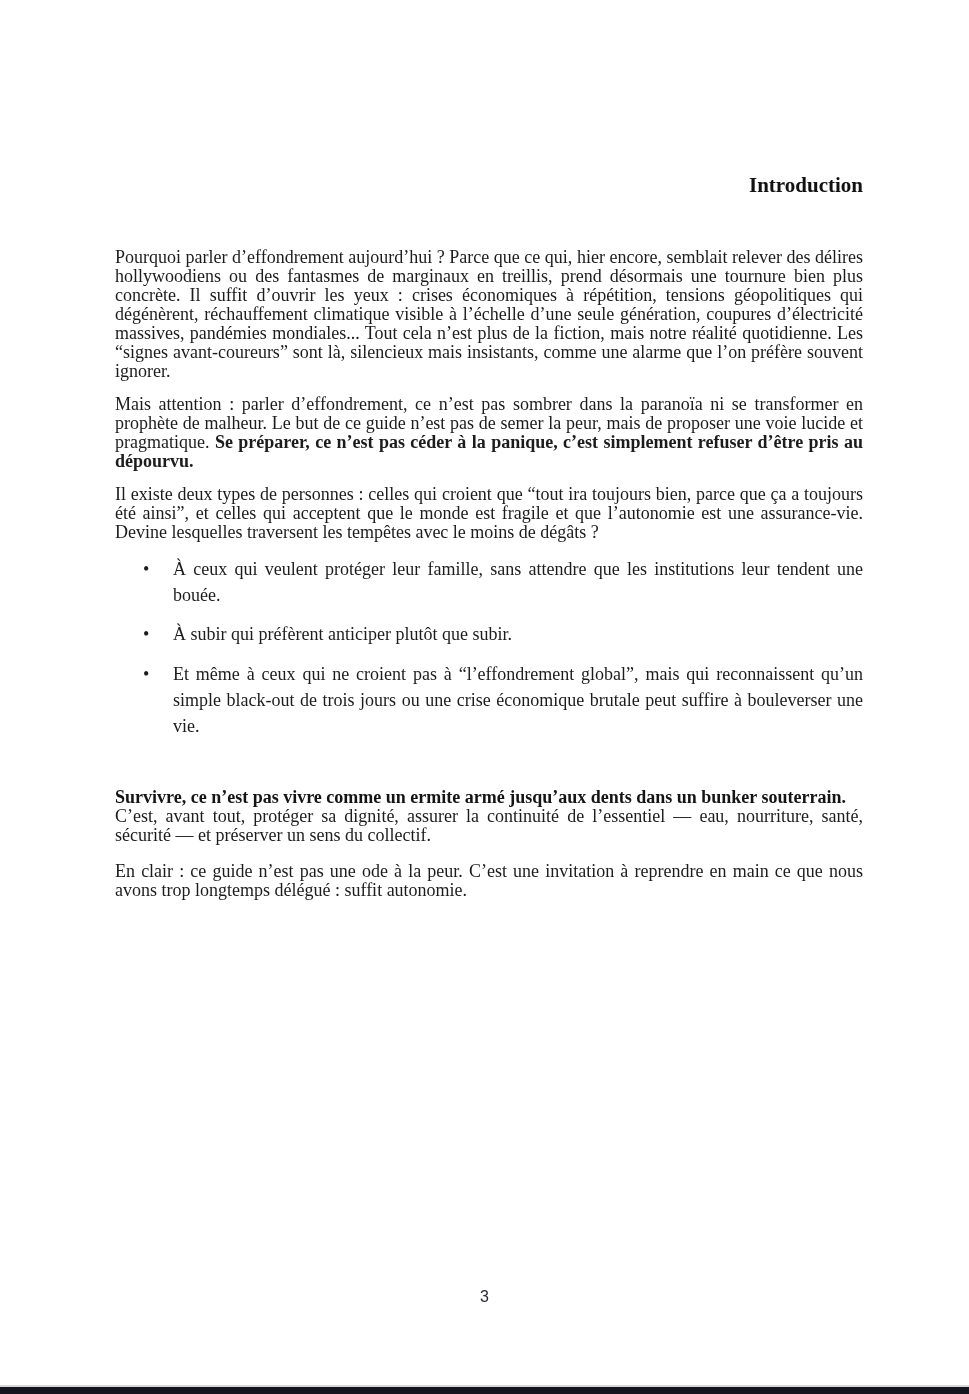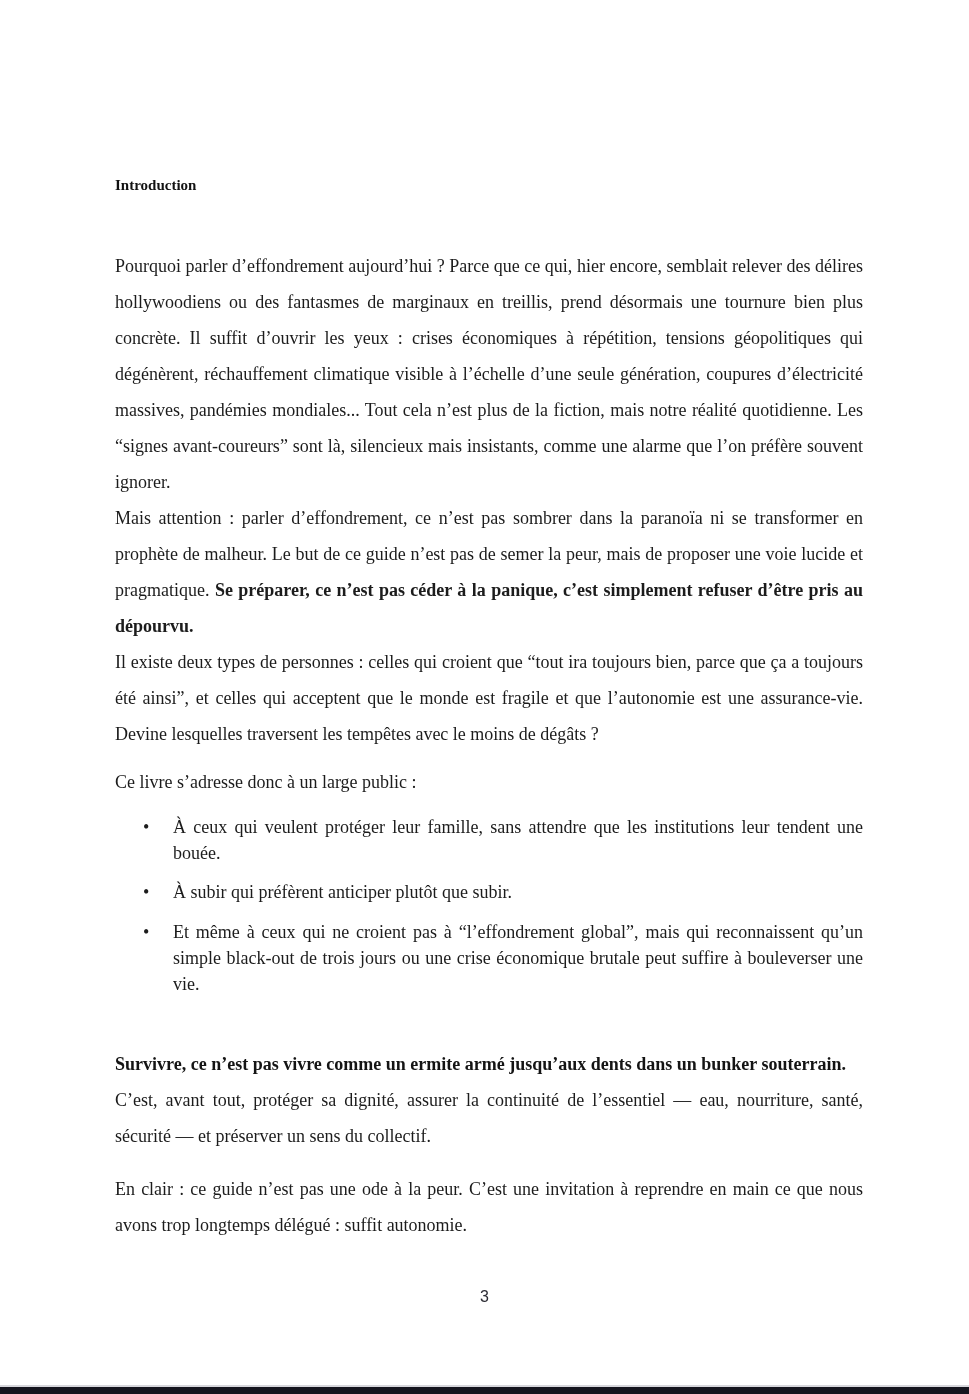--- a/index.html
+++ b/index.html
@@ -14,34 +14,34 @@
     background: #ffffff;
     overflow: hidden;
     font-family: "Liberation Serif", "DejaVu Serif", serif;
     color: #1c1c1c;
   }
   .content {
     padding: 172px 106px 0 115px;
   }
   .doc-title {
     margin: 0;
-    font-size: 15px;
+    font-size: 21px;
     line-height: 26px;
     font-weight: bold;
-    text-align: left;
+    text-align: right;
     color: #121212;
   }
   .para {
     margin: 0;
     font-size: 18px;
-    line-height: 36px;
+    line-height: 19px;
     text-align: justify;
   }
   .mt-first  { margin-top: 50px; }
-  .mt-std    { }
+  .mt-std    { margin-top: 14px; }
   .mt-small  { margin-top: 12px; }
   .bullet-list {
     margin: 15px 0 12px 0;
     padding: 0 0 0 58px;
     list-style: none;
   }
   .bullet-list li {
     position: relative;
     font-size: 18px;
     line-height: 25.7px;
@@ -89,21 +89,20 @@
   <div class="content">
 
     <h1 class="doc-title">Introduction</h1>
 
     <p class="para mt-first">Pourquoi parler d’effondrement aujourd’hui ? Parce que ce qui, hier encore, semblait relever des délires hollywoodiens ou des fantasmes de marginaux en treillis, prend désormais une tournure bien plus concrète. Il suffit d’ouvrir les yeux : crises économiques à répétition, tensions géopolitiques qui dégénèrent, réchauffement climatique visible à l’échelle d’une seule génération, coupures d’électricité massives, pandémies mondiales... Tout cela n’est plus de la fiction, mais notre réalité quotidienne. Les “signes avant-coureurs” sont là, silencieux mais insistants, comme une alarme que l’on préfère souvent ignorer.</p>
 
     <p class="para mt-std"><span>Mais attention : parler d’effondrement, ce n’est pas sombrer dans la paranoïa ni se transformer en prophète de malheur. Le but de ce guide n’est pas de semer la peur, mais de proposer une voie lucide et pragmatique. </span><strong>Se préparer, ce n’est pas céder à la panique, c’est simplement refuser d’être pris au dépourvu.</strong></p>
 
     <p class="para mt-std">Il existe deux types de personnes : celles qui croient que “tout ira toujours bien, parce que ça a toujours été ainsi”, et celles qui acceptent que le monde est fragile et que l’autonomie est une assurance-vie. Devine lesquelles traversent les tempêtes avec le moins de dégâts ?</p>
 
-    <p class="para mt-small">Ce livre s’adresse donc à un large public :</p>
 
     <ul class="bullet-list">
       <li>À ceux qui veulent protéger leur famille, sans attendre que les institutions leur tendent une bouée.</li>
       <li>À subir qui préfèrent anticiper plutôt que subir.</li>
       <li>Et même à ceux qui ne croient pas à “l’effondrement global”, mais qui reconnaissent qu’un simple black-out de trois jours ou une crise économique brutale peut suffire à bouleverser une vie.</li>
     </ul>
 
     <p class="para standalone-bold">Survivre, ce n’est pas vivre comme un ermite armé jusqu’aux dents dans un bunker souterrain.</p>
 
     <p class="para mt-after-bold">C’est, avant tout, protéger sa dignité, assurer la continuité de l’essentiel — eau, nourriture, santé, sécurité — et préserver un sens du collectif.</p>

